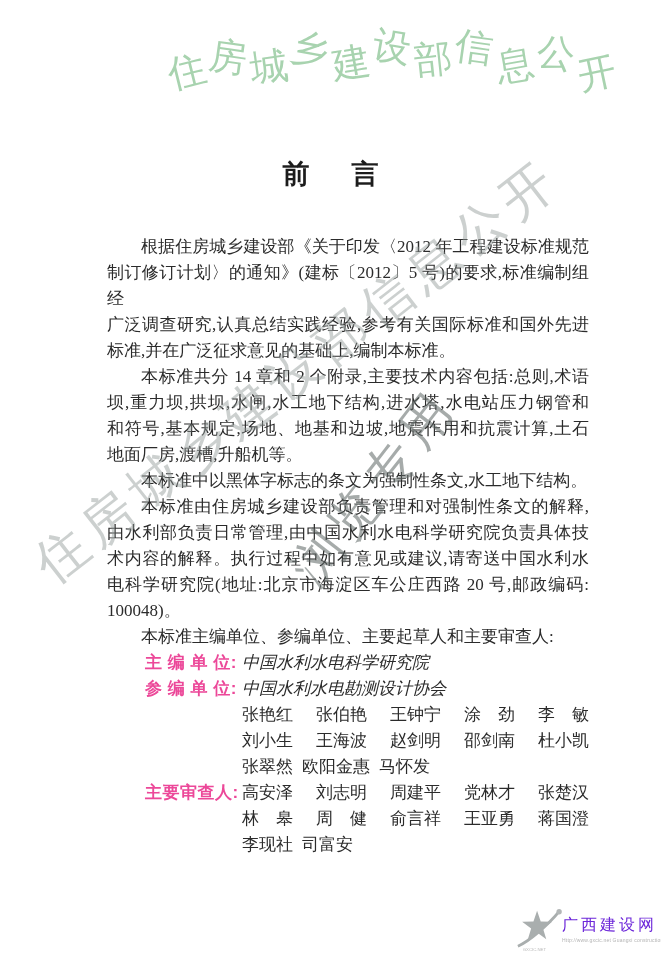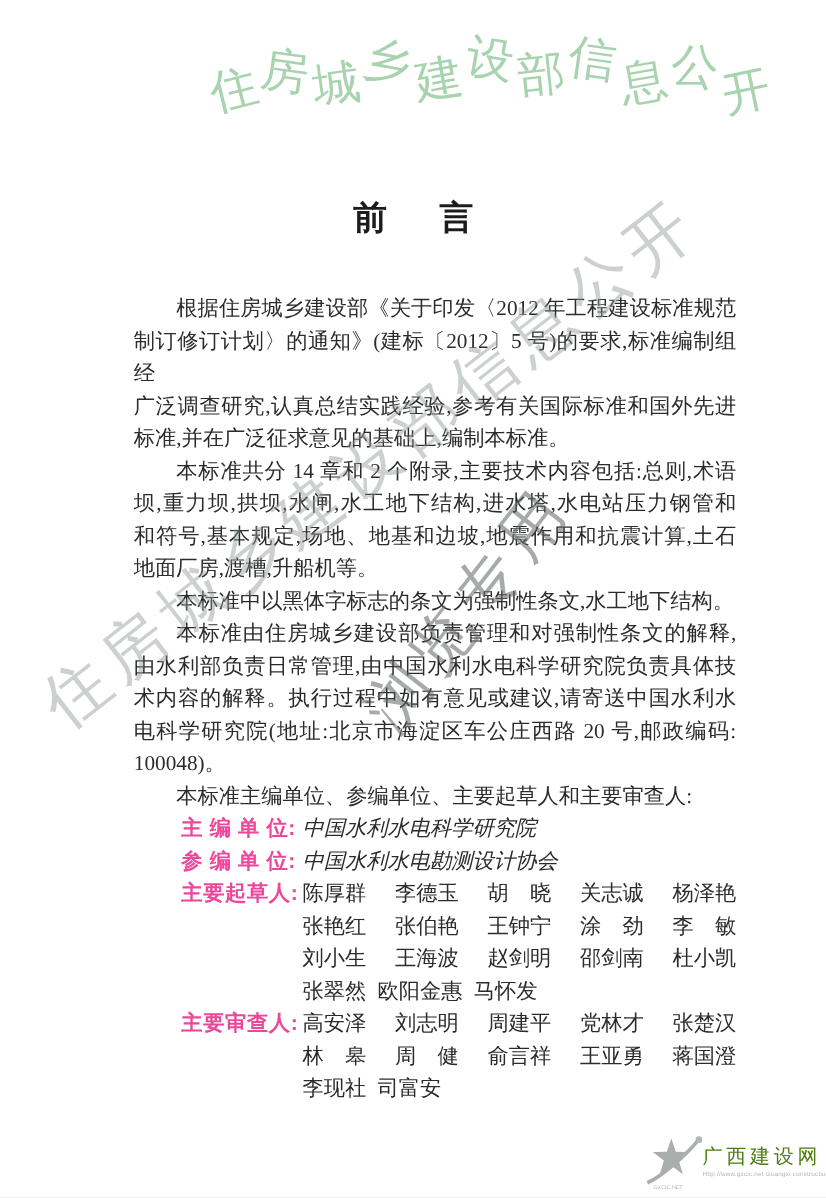--- a/index.html
+++ b/index.html
@@ -54,21 +54,21 @@
   .wm-green{left:0;top:0;width:100%;height:130px;z-index:5;}
   .wm-green span{
     position:absolute;font-size:38px;color:#3f9e4f;opacity:0.45;
     font-family:"Liberation Serif","DejaVu Serif",serif;
   }
   
   .logo{position:absolute;left:516px;top:901px;width:140px;height:52px;z-index:6;}
   .logo-star{position:absolute;left:0;top:2px;}
   .logo-text{
     position:absolute;left:46px;top:14px;width:94px;
-    font-size:16px;letter-spacing:3px;color:#4d7c0f;white-space:nowrap;
+    font-size:16px;letter-spacing:3px;color:#6d28d9;white-space:nowrap;
     font-family:"Liberation Serif","DejaVu Serif",serif;
   }
   .logo-tagline{
     position:absolute;left:46px;top:36px;width:94px;
     font-size:5px;color:#b3b3b3;letter-spacing:0.2px;white-space:nowrap;
     font-family:"Liberation Sans","DejaVu Sans",sans-serif;
   }
 </style>
 </head>
 <body>
@@ -128,30 +128,20 @@
     <div id="editor-rows">
         <div class="erow">
           <div class="elabel">主 编 单 位:</div>
           <div class="evalue">中国水利水电科学研究院</div>
         </div>
         <div class="erow">
           <div class="elabel">参 编 单 位:</div>
           <div class="evalue">中国水利水电勘测设计协会</div>
         </div>
         <div class="erow">
-          <div class="elabel">主要起草人:</div>
-          <div class="enames fill">
-            <span>陈厚群</span>
-            <span>李德玉</span>
-            <span>胡　晓</span>
-            <span>关志诚</span>
-            <span>杨泽艳</span>
-          </div>
-        </div>
-        <div class="erow">
           <div class="elabel"></div>
           <div class="enames fill">
             <span>张艳红</span>
             <span>张伯艳</span>
             <span>王钟宁</span>
             <span>涂　劲</span>
             <span>李　敏</span>
           </div>
         </div>
         <div class="erow">

